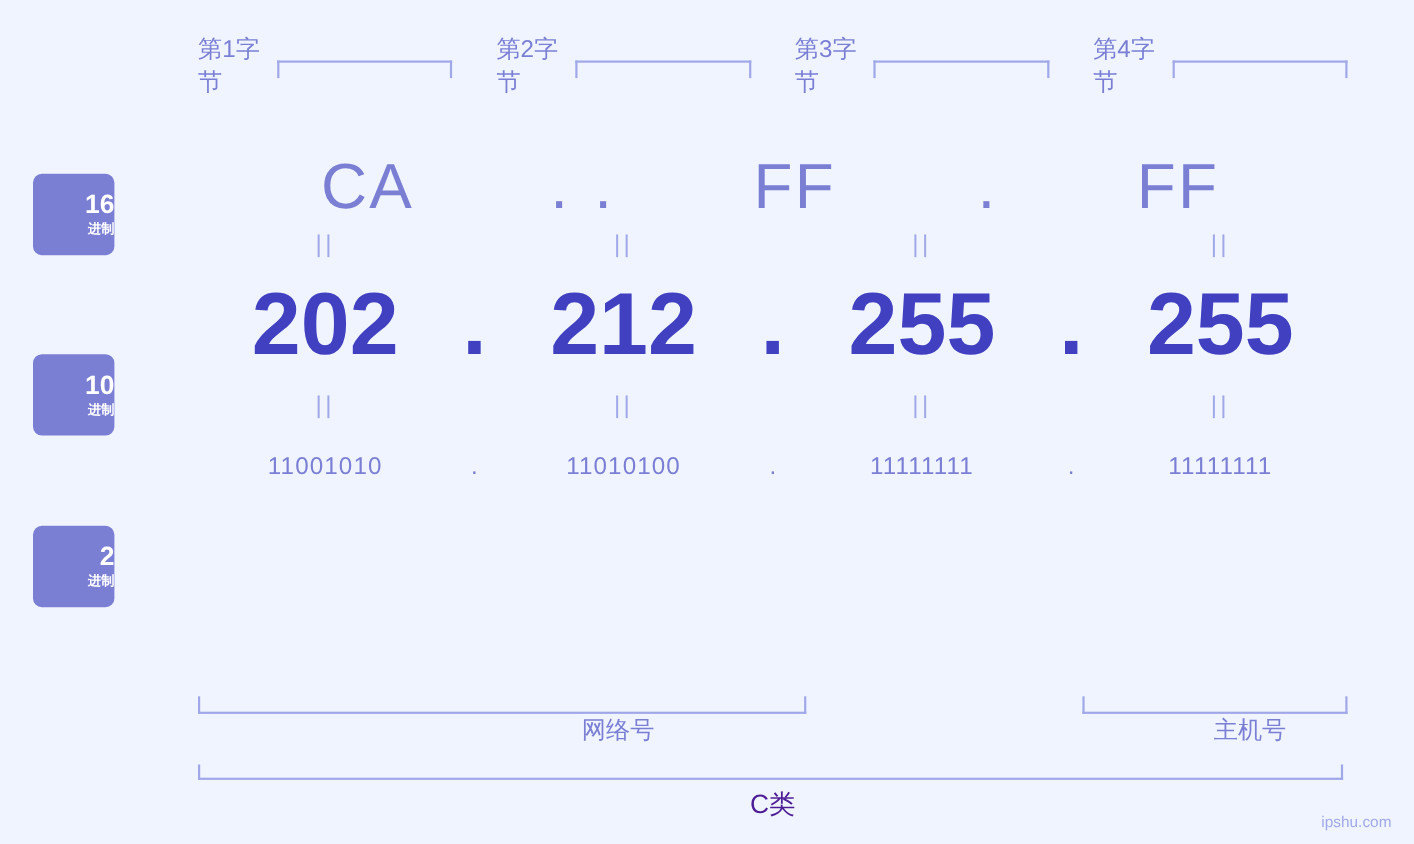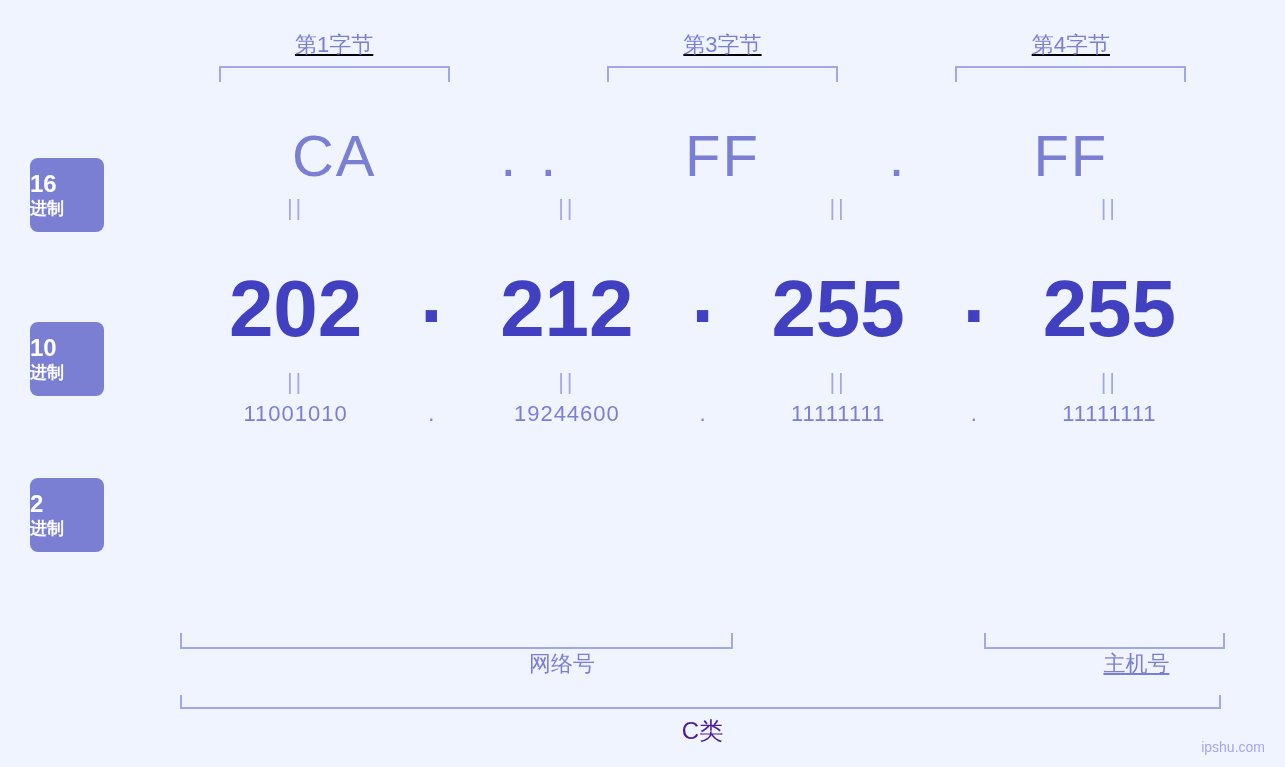--- a/index.html
+++ b/index.html
@@ -25,45 +25,44 @@
 
     
     .row-label {
       background: #7b7fd4;
       color: white;
       border-radius: 8px;
       width: 74px;
       height: 74px;
       display: flex;
       flex-direction: column;
-      align-items: flex-start;
+      align-items: flex-end;
       justify-content: center;
       font-size: 20px;
       font-weight: bold;
       line-height: 1.2;
       position: absolute;
     }
 
     .row-label .big { font-size: 24px; }
-    .row-label .small { font-size: 17px; }
+    .row-label .small { font-size: 12px; font-family: Liberation Mono, monospace; }
 
     
     .byte-headers {
       display: flex;
       width: 100%;
       padding-left: 120px;
       margin-bottom: 10px;
     }
 
     .byte-col {
       flex: 1;
       display: flex;
-      flex-direction: column;
-      align-items: center;
-      text-decoration: underline;
+      flex-direction: row;
+      align-items: center;
     }
 
     .byte-header-label {
       color: #7b7fd4;
       font-size: 22px;
       margin-bottom: 6px;
     }
 
     .bracket-top {
       width: 75%;
@@ -135,36 +134,35 @@
       margin: 8px 0;
     }
 
     .decimal-value {
       flex: 1;
       text-align: center;
       color: #4040c0;
       font-size: 80px;
       font-weight: bold;
       letter-spacing: 0px;
-      margin-top: 28px;
     }
 
     .dot-sep-decimal {
       color: #4040c0;
       font-size: 80px;
       font-weight: bold;
       width: 40px;
       text-align: center;
     }
 
     
     .binary-row {
       display: flex;
       align-items: center;
-      margin-top: 0;
+      margin-top: 24px;
     }
 
     .binary-value {
       flex: 1;
       text-align: center;
       color: #7b7fd4;
       font-size: 22px;
       letter-spacing: 1px;
     }
 
@@ -199,21 +197,20 @@
       margin-top: 4px;
     }
 
     .host-label {
       color: #7b7fd4;
       font-size: 22px;
       text-align: center;
       width: calc(25%);
       margin-left: 40px;
       margin-top: 4px;
-      text-decoration: underline;
     }
 
     .nh-label-row {
       display: flex;
       gap: 32px;
     }
 
     
     .class-bracket-area {
       width: 100%;
@@ -279,20 +276,24 @@
     <span class="big">2</span>
     <span class="small">进制</span>
   </div>
 
   <div class="byte-headers">
     <div class="byte-col">
       <span class="byte-header-label">第1字节</span>
       <div class="bracket-top"></div>
     </div>
     <div style="width:40px;"></div>
+    <div class="byte-col">
+      <span class="byte-header-label">第2字节</span>
+      <div class="bracket-top"></div>
+    </div>
     <div style="width:40px;"></div>
     <div class="byte-col">
       <span class="byte-header-label">第3字节</span>
       <div class="bracket-top"></div>
     </div>
     <div style="width:40px;"></div>
     <div class="byte-col">
       <span class="byte-header-label">第4字节</span>
       <div class="bracket-top"></div>
     </div>
@@ -351,21 +352,21 @@
       </div>
       <div style="width:40px;"></div>
       <div class="double-bar">
         <span class="double-bar-symbol">||</span>
       </div>
     </div>
 
     <div class="binary-row">
       <span class="binary-value">11001010</span>
       <span class="dot-sep-binary">.</span>
-      <span class="binary-value">19244600</span>
+      <span class="binary-value">11010100</span>
       <span class="dot-sep-binary">.</span>
       <span class="binary-value">11111111</span>
       <span class="dot-sep-binary">.</span>
       <span class="binary-value">11111111</span>
     </div>
 
   </div>
 
   <div class="bottom-brackets-area">
     <div style="display:flex; width:100%; margin-bottom:0;">

